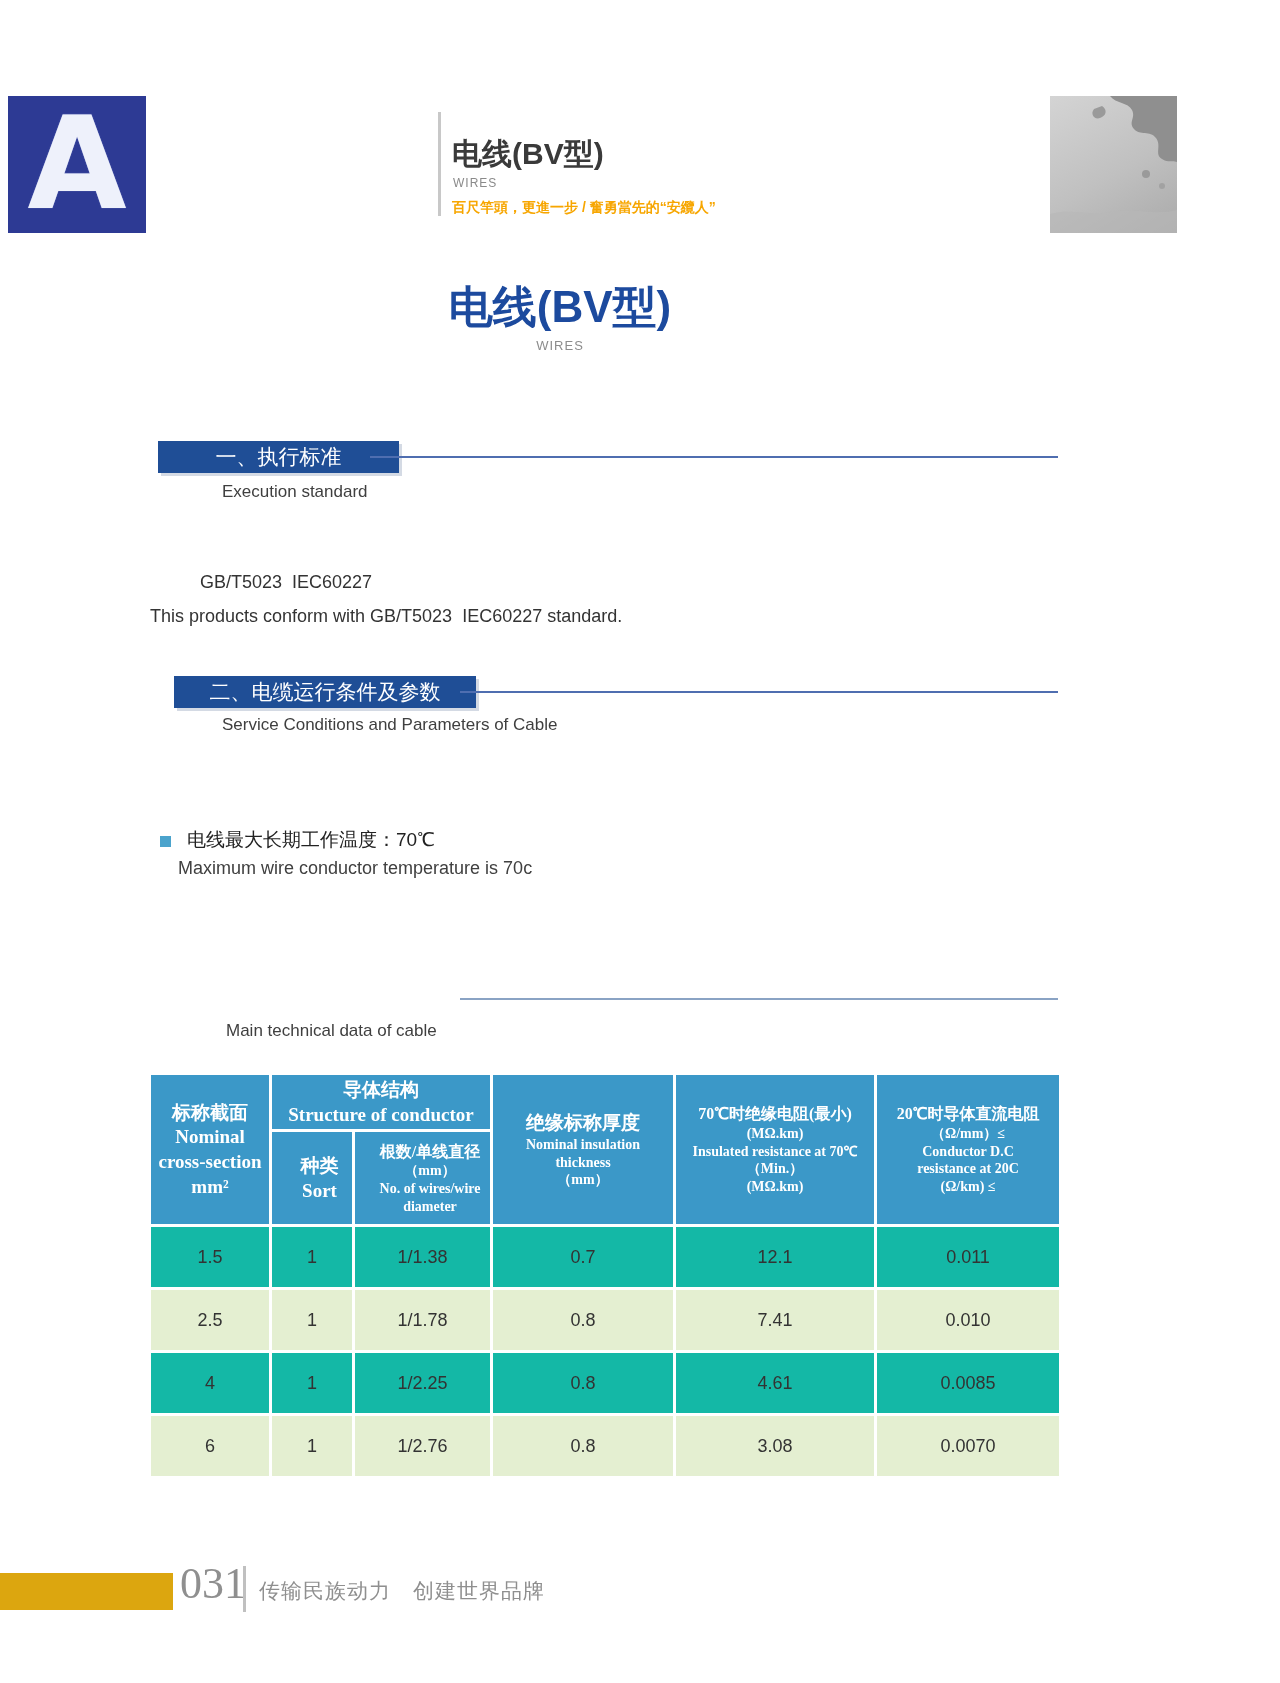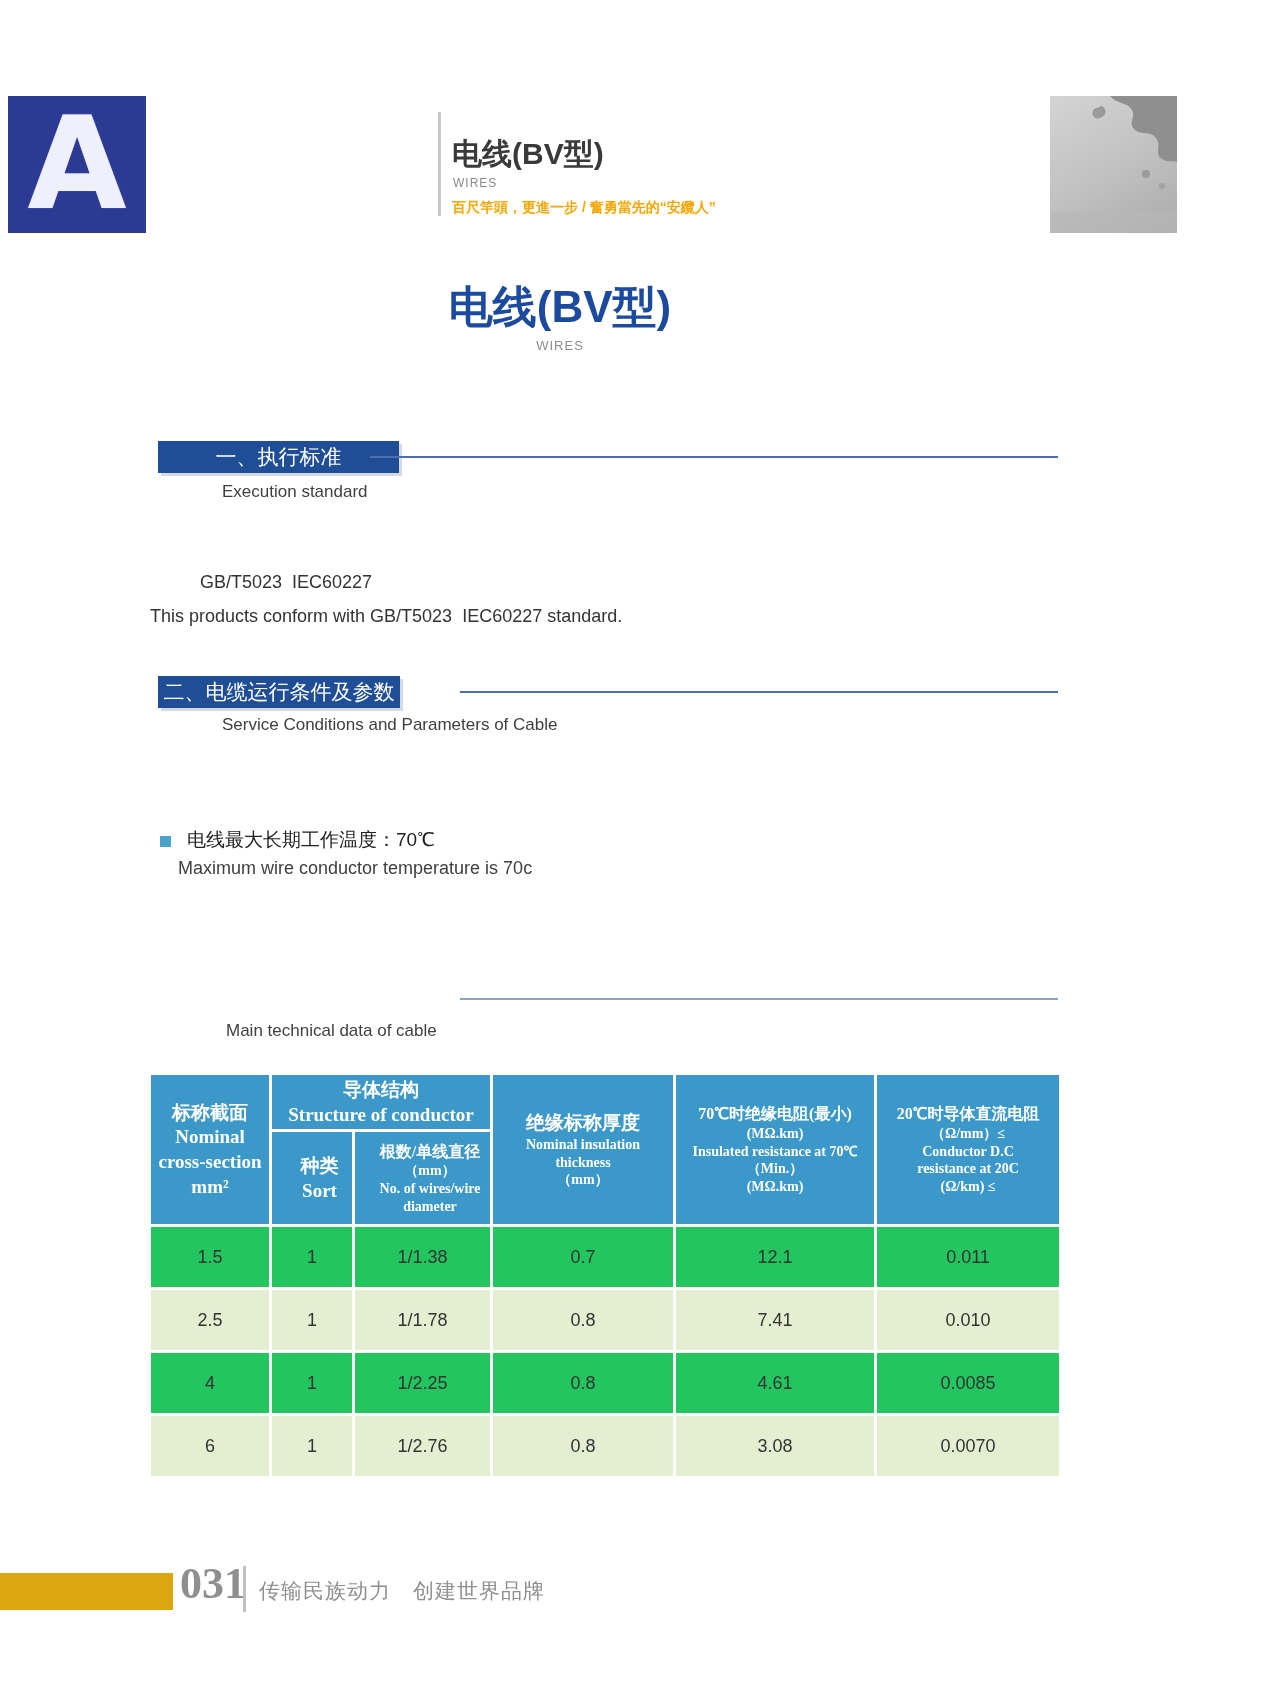--- a/index.html
+++ b/index.html
@@ -31,21 +31,21 @@
   
   .title-main{position:absolute;left:60px;top:278px;width:1000px;text-align:center;
     font-size:44px;font-weight:bold;color:#1c4a9e;}
   .title-sub{position:absolute;left:60px;top:338px;width:1000px;text-align:center;
     font-size:13px;color:#8c8c8c;letter-spacing:1px;}
 
   
   .sec-box{position:absolute;background:#1f4e96;color:#ffffff;font-size:21px;font-weight:500;
     text-align:center;height:32px;line-height:32px;box-shadow:3px 3px 0 rgba(160,172,195,.45);}
   .sec1-box{left:158px;top:441px;width:241px;}
-  .sec2-box{left:158px;top:676px;width:242px;}
+  .sec2-box{left:174px;top:676px;width:302px;}
   .sec3-box{left:158px;top:983px;width:302px;}
   .sec-line{position:absolute;height:2px;background:#4f6eb0;}
   .sec1-line{left:370px;top:456px;width:688px;}
   .sec2-line{left:460px;top:691px;width:598px;}
   .sec3-line{left:460px;top:998px;width:598px;background:#8aa3c4;}
   .sec-caption{position:absolute;font-size:17px;color:#3f3f3f;}
   .sec1-caption{left:222px;top:482px;}
   .sec2-caption{left:222px;top:715px;}
   .sec3-caption{left:226px;top:1021px;}
 
@@ -61,27 +61,27 @@
     border-collapse:separate;border-spacing:3px;table-layout:fixed;}
   table.spec th,table.spec td{text-align:center;vertical-align:middle;padding:2px;}
   table.spec thead th{background:#3b98c8;color:#ffffff;font-family:"Liberation Serif",serif;}
   .h-zh{display:block;font-size:19px;font-weight:bold;line-height:1.35;}
   .h-zh-sm{display:block;font-size:16px;font-weight:bold;line-height:1.35;}
   .h-en{display:block;font-size:19px;font-weight:bold;line-height:1.3;}
   .h-en-sm{display:block;font-size:14px;font-weight:bold;line-height:1.28;}
   tr.hdr-top th{height:46px;}
   tr.hdr-sub th{height:88px;padding-left:17px;}
   tr.row td{height:56px;font-size:18px;color:#333;}
-  tr.row-blue td{background:#22c55e;}
+  tr.row-blue td{background:#14b8a6;}
   tr.row-green td{background:#e4efd1;}
 
   
   .footer-bar{position:absolute;left:0;top:1573px;width:173px;height:37px;background:#dca60f;}
   .footer-num{position:absolute;left:180px;top:1560px;font-family:"Liberation Serif",serif;
-    font-weight:bold;font-size:44px;line-height:1.1;color:#8f8f8f;}
+    font-weight:normal;font-size:44px;line-height:1.1;color:#8f8f8f;}
   .footer-divider{position:absolute;left:243px;top:1566px;width:3px;height:46px;background:#c0c0c0;}
   .footer-slogan{position:absolute;left:259px;top:1577px;font-size:21px;color:#8f8f8f;letter-spacing:1px;}
 </style>
 </head>
 <body>
 
 <div class="page">
 
   <div class="logo-square">
     <span class="logo-a" data-bind="header.logo_letter_a">A</span>

